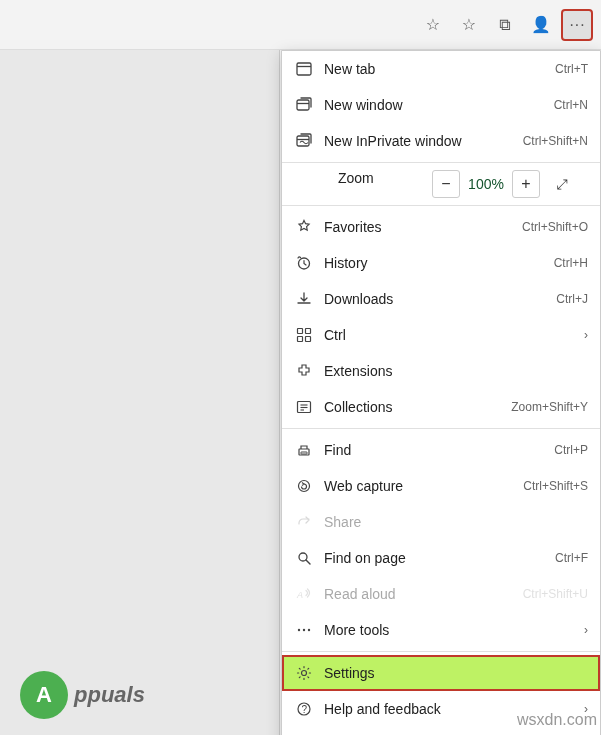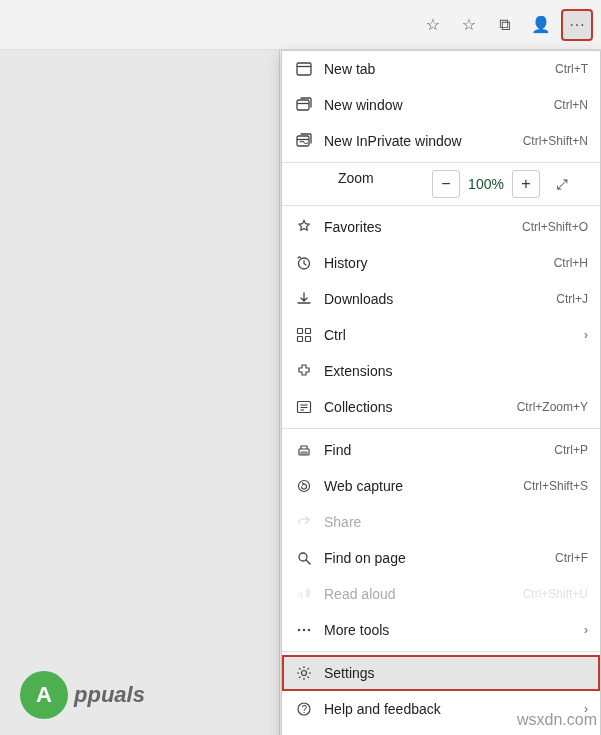--- a/index.html
+++ b/index.html
@@ -85,21 +85,21 @@
       position: relative;
       min-height: 36px;
     }
 
     .menu-item.disabled {
       opacity: 0.45;
       cursor: default;
     }
 
     .menu-item.highlighted {
-      background: #e5e5e5;
+      background: #bef264;
       outline: 2px solid #c0392b;
       outline-offset: -2px;
     }
 
     .menu-icon {
       width: 20px;
       height: 20px;
       margin-right: 10px;
       display: flex;
       align-items: center;
@@ -361,21 +361,21 @@
   <div class="menu-item">
     <span class="menu-icon">
       <svg width="16" height="16" viewBox="0 0 16 16" fill="none">
           <rect x="1.5" y="2.5" width="13" height="11" rx="1" stroke="#444" stroke-width="1.2" fill="none"></rect>
           <line x1="4.5" y1="6" x2="11.5" y2="6" stroke="#444" stroke-width="1.1"></line>
           <line x1="4.5" y1="8.5" x2="11.5" y2="8.5" stroke="#444" stroke-width="1.1"></line>
           <line x1="4.5" y1="11" x2="8" y2="11" stroke="#444" stroke-width="1.1"></line>
         </svg>
     </span>
     <span class="menu-label">Collections</span>
-    <span class="menu-shortcut">Ctrl+Zoom+Y</span>
+    <span class="menu-shortcut">Zoom+Shift+Y</span>
   </div>
 
   <div class="menu-separator"></div>
 
   <div class="menu-item">
     <span class="menu-icon">
       <svg width="16" height="16" viewBox="0 0 16 16" fill="none">
           <rect x="3" y="7" width="10" height="6" rx="0.5" stroke="#444" stroke-width="1.2" fill="none"></rect>
           <path d="M5 7V4h6v3" stroke="#444" stroke-width="1.2" fill="none"></path>
           <rect x="5" y="10" width="6" height="2" rx="0.3" stroke="#444" stroke-width="1" fill="none"></rect>

